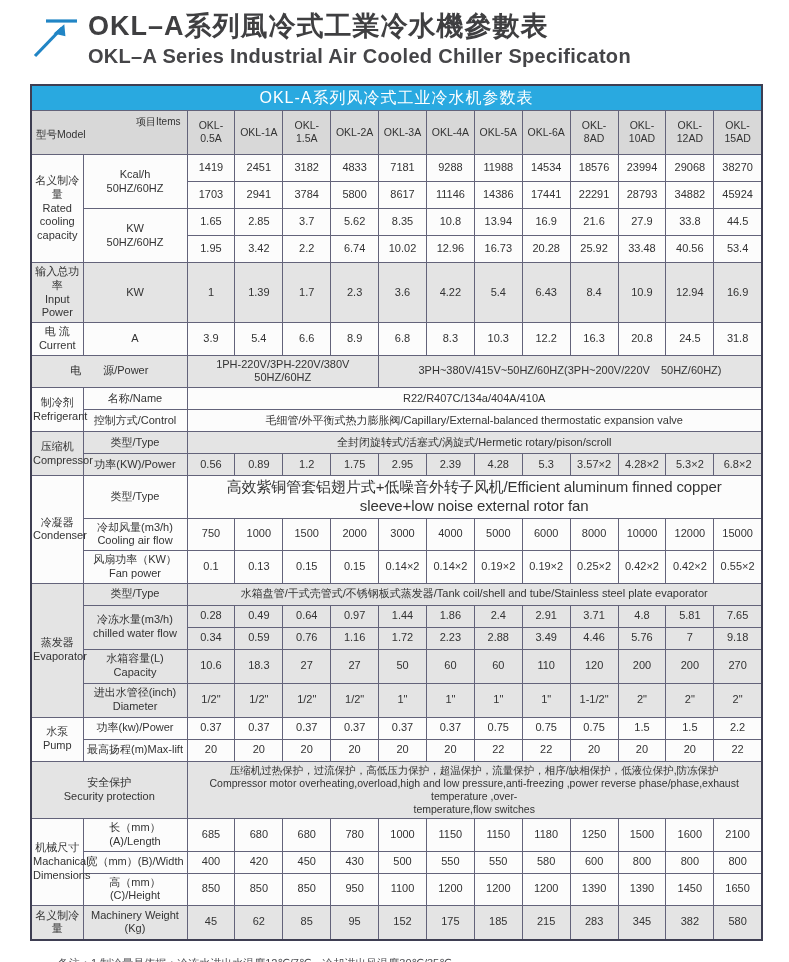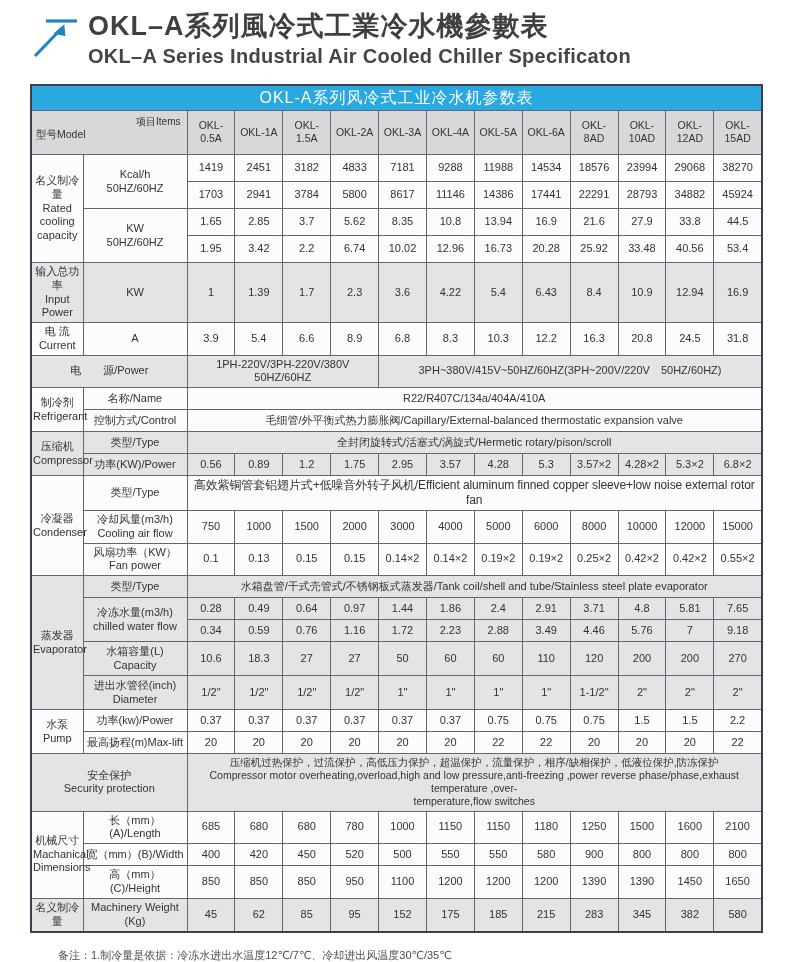--- a/index.html
+++ b/index.html
@@ -49,21 +49,21 @@
     background-image:linear-gradient(to bottom right,transparent calc(50% - .7px),var(--line) calc(50% - .7px),var(--line) calc(50% + .7px),transparent calc(50% + .7px));
     height:28px;
   }
   .diag .corner-model{position:absolute;left:4px;bottom:13px;font-size:10.5px}
   .diag .corner-items{position:absolute;right:6px;top:5px;font-size:10px}
   .rh27>td,.rh27>th{height:27px}
   .rh22>td,.rh22>th{height:22px}
   .rh30>td,.rh30>th{height:30px}
   .rh34>td,.rh34>th{height:34px}
   .lbl{font-size:11px}
-  .long{font-size:12px;letter-spacing:-.1px}
+  .long{font-size:15px;letter-spacing:-.1px}
   .security-txt{text-align:left;padding:4px 6px;font-size:10.5px;line-height:1.45}
   
   .notes{margin:14px 0 0 58px;font-size:11px;color:#4c4c50;line-height:1.5}
   .notes .ind1{margin-left:33px}
   .notes .ind2{margin-left:39px}
 </style>
 </head>
 <body>
 
 <div class="page">
@@ -234,21 +234,21 @@
         <th class="lbl">类型/Type</th>
         <td colspan="12">全封闭旋转式/活塞式/涡旋式/Hermetic rotary/pison/scroll</td>
       </tr>
       <tr class="g rh22">
         <th class="lbl">功率(KW)/Power</th>
       <td>0.56</td>
           <td>0.89</td>
           <td>1.2</td>
           <td>1.75</td>
           <td>2.95</td>
-          <td>3.57</td>
+          <td>2.39</td>
           <td>4.28</td>
           <td>5.3</td>
           <td>3.57×2</td>
           <td>4.28×2</td>
           <td>5.3×2</td>
           <td>6.8×2</td>
         </tr>
 
       <tr class="w sec rh22">
         <th class="lbl" rowspan="3">冷凝器
@@ -415,26 +415,26 @@
           <td>1250</td>
           <td>1500</td>
           <td>1600</td>
           <td>2100</td>
         </tr>
       <tr class="w rh22">
         <th class="lbl">宽（mm）(B)/Width</th>
       <td>400</td>
           <td>420</td>
           <td>450</td>
-          <td>520</td>
+          <td>430</td>
           <td>500</td>
           <td>550</td>
           <td>550</td>
           <td>580</td>
-          <td>900</td>
+          <td>600</td>
           <td>800</td>
           <td>800</td>
           <td>800</td>
         </tr>
       <tr class="w rh22">
         <th class="lbl">高（mm）(C)/Height</th>
       <td>850</td>
           <td>850</td>
           <td>850</td>
           <td>950</td>

